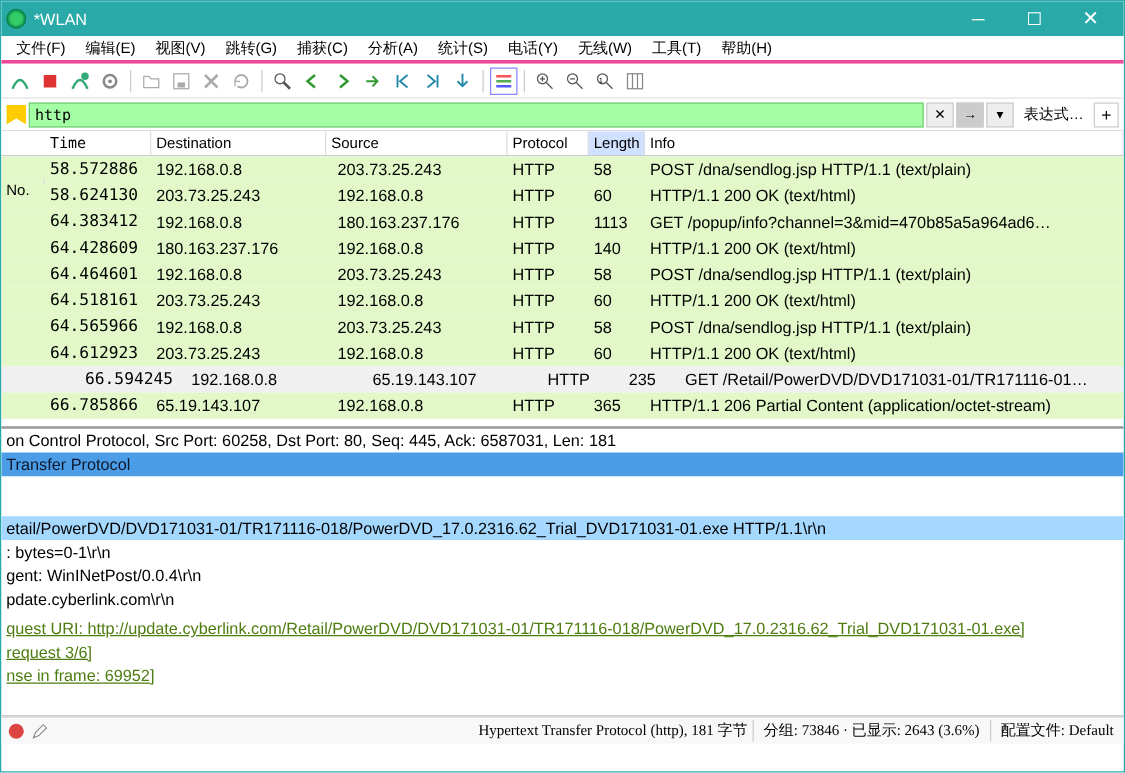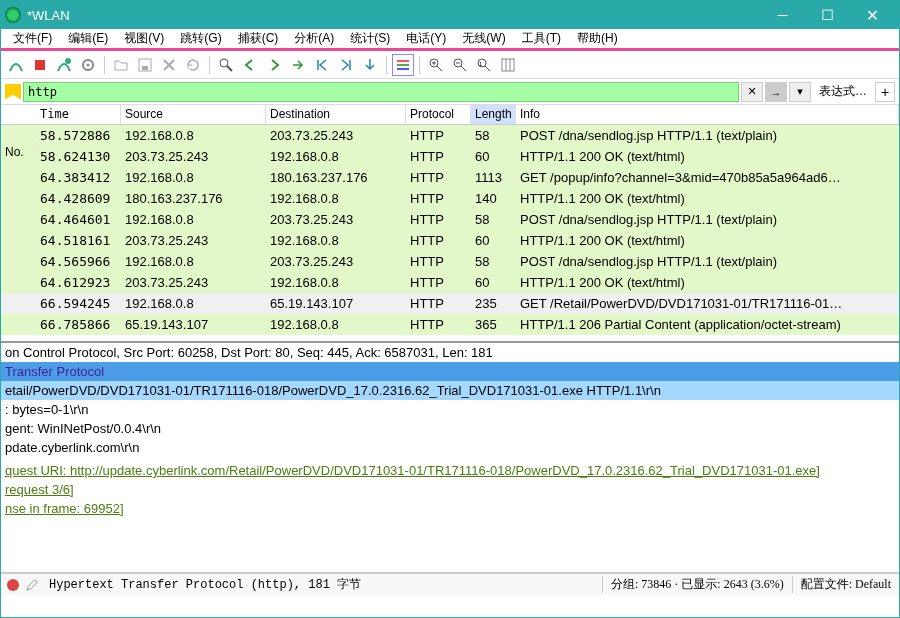--- a/index.html
+++ b/index.html
@@ -19,39 +19,39 @@
 .bookmark { width:16px; height:16px; background:#ffcc00; clip-path:polygon(0 0,100% 0,100% 100%,50% 70%,0 100%); }
 .filterinput { flex:1; height:20px; background:#a4ffa4; border:1px solid #7c7; padding:0 4px; font-family:monospace; font-size:12px; }
 .filterbtn { width:22px; height:20px; display:flex; align-items:center; justify-content:center; background:#eee; border:1px solid #ccc; font-size:11px; }
 .exprlbl { padding:0 6px; font-size:12px; }
 .plusbtn { width:20px; height:20px; display:flex; align-items:center; justify-content:center; border:1px solid #ccc; font-size:14px; }
 .packetlist { height:238px; border-bottom:2px solid #999; overflow:hidden; position:relative; }
 .plhdr { display:flex; background:#fff; height:20px; border-bottom:1px solid #ccc; font-size:12px; }
 .plhdr .col { border-right:1px solid #ddd; padding:2px 4px; }
 .plbody { overflow-y:auto; height:218px; }
 .plrow { display:flex; height:21px; align-items:center; font-size:13px; background:#e3f8c8; }
-.plrow.sel { background:#f0f0f0; }
+.plrow.sel { background:#f0f0f0;padding-left:28px; }
 .plrow .cell { padding:0 4px; white-space:nowrap; overflow:hidden; }
 .col-no { width:35px;margin-top:38px; }
 .col-time { width:85px; font-family:monospace; }
 .col-src { width:145px; }
 .col-dst { width:140px; }
 .col-proto { width:65px; }
 .col-len { width:45px; text-align:left; }
 .col-info { flex:1; }
 .plhdr .col-len { background:#d0e0ff; }
 .detail { height:230px; overflow:hidden; border-bottom:1px solid #ccc; overflow-y:auto; }
 .drow { padding:2px 4px; font-size:13px; white-space:nowrap; }
-.drow.hl1 { background:#4b9de8; color:#4c1d95; }
-.drow.hl2 { background:#a4d8ff; }
+.drow.hl1 { background:#4b9de8; color:#0f172a; }
+.drow.hl2 { background:#a4d8ff;margin-top:32px; }
 .drow.link { color:#4d7c0f; text-decoration:underline; }
 .statusbar { height:22px; display:flex; align-items:center; border-top:1px solid #ccc; font-size:12px; background:#f8f8f8; }
 .sb-icon { width:12px; height:12px; border-radius:50%; background:#d44; margin:0 6px; }
 .sb-edit { width:14px; height:14px; margin-right:6px; }
-.sb-text { flex:1; font-family:Liberation Mono, monospace; padding:0 4px; }
+.sb-text { flex:1; font-family:Liberation Serif, serif; padding:0 4px;text-align:right; }
 .sb-sec { border-left:1px solid #ccc; padding:0 8px; font-family:"Microsoft YaHei"; }
 </style>
 </head>
 <body>
 
 <div class="titlebar">
   <div class="icon"></div>
   <div class="title">*WLAN</div>
   <div class="winbtn">─</div>
   <div class="winbtn">☐</div>
@@ -198,22 +198,22 @@
   <div class="filterbtn" style="background:#ccc">→</div>
   <div class="filterbtn">▾</div>
   <span class="exprlbl">表达式…</span>
   <div class="plusbtn">+</div>
 </div>
 
 <div class="packetlist">
   <div class="plhdr">
     <div class="col col-no">No.</div>
     <div class="col col-time">Time</div>
+    <div class="col col-dst">Destination</div>
     <div class="col col-src">Source</div>
-    <div class="col col-dst">Destination</div>
     <div class="col col-proto">Protocol</div>
     <div class="col col-len">Length</div>
     <div class="col col-info">Info</div>
   </div>
   <div class="plbody" id="plbody">
       <div class="plrow">
         <div class="cell col-no"></div>
         <div class="cell col-time">58.572886</div>
         <div class="cell col-src">192.168.0.8</div>
         <div class="cell col-dst">203.73.25.243</div>

